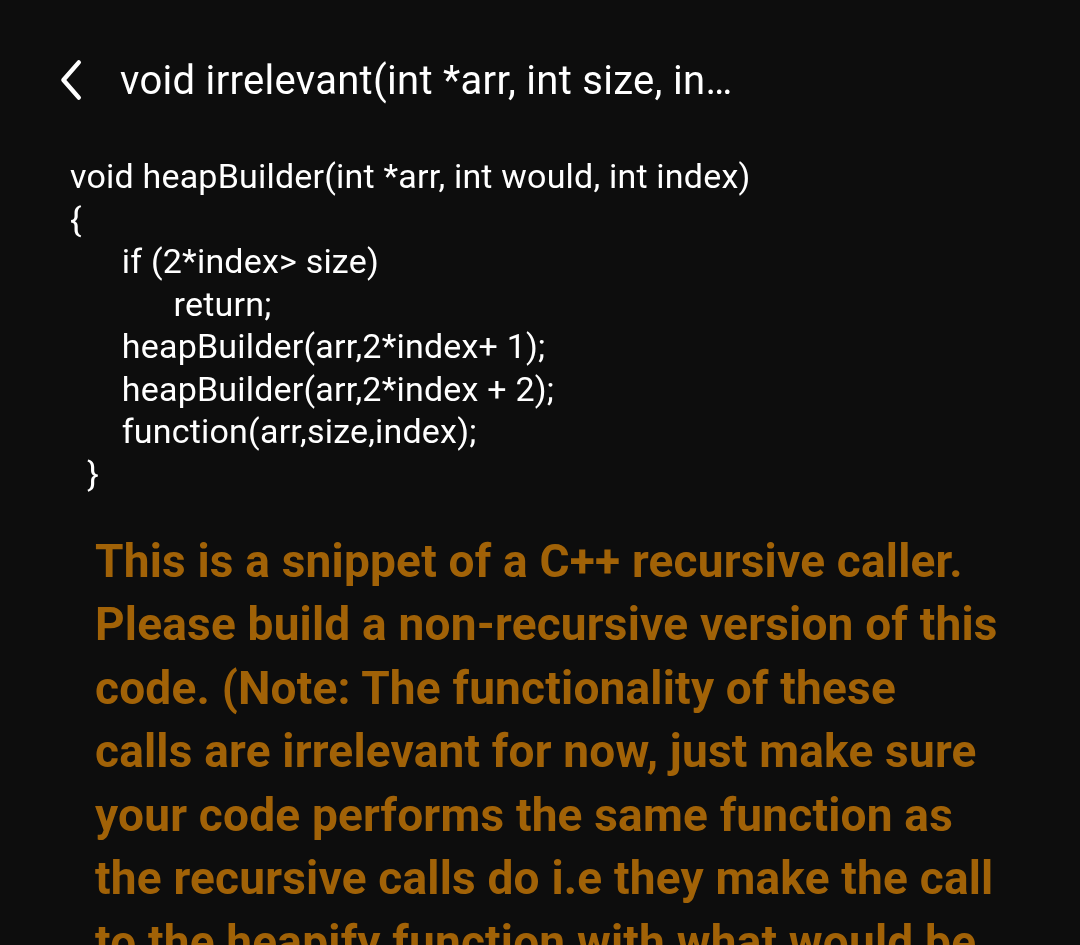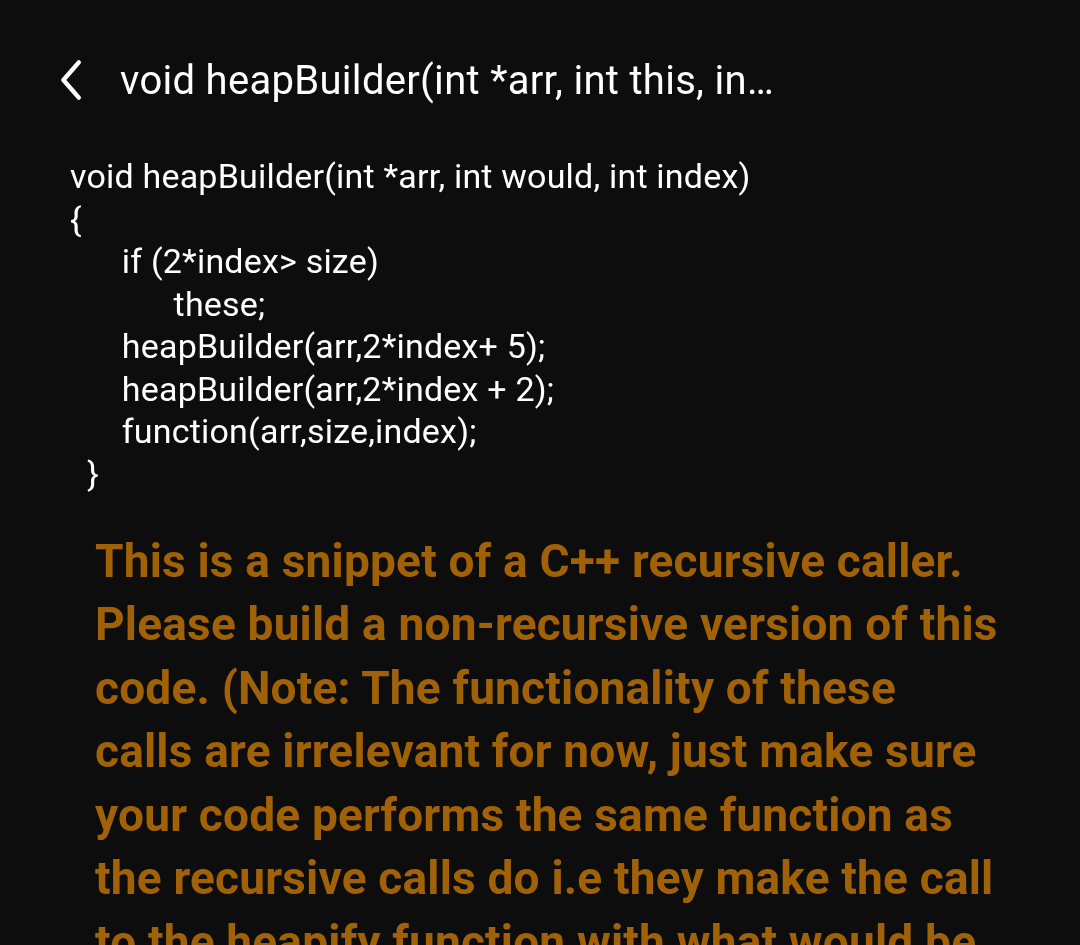--- a/index.html
+++ b/index.html
@@ -67,26 +67,26 @@
   </style>
 </head>
 <body>
 
 <div class="header">
   <div class="back-icon">
     <svg viewBox="0 0 24 40" fill="none" stroke="#ffffff" stroke-width="4" stroke-linecap="round" stroke-linejoin="round">
       <polyline points="20,4 6,20 20,36"></polyline>
     </svg>
   </div>
-  <div class="header-title">void heapBuilder(int *arr, int this, in…</div>
+  <div class="header-title">void irrelevant(int *arr, int size, in…</div>
 </div>
 
 <div class="content">
   <div class="code-block"><span>void heapBuilder(int *arr, int would, int index)</span>
 <span>{</span>
 <span>      if (2*index&gt; size)</span>
-<span>            these;</span>
-<span>      heapBuilder(arr,2*index+ 5);</span>
+<span>            return;</span>
+<span>      heapBuilder(arr,2*index+ 1);</span>
 <span>      heapBuilder(arr,2*index + 2);</span>
 <span>      function(arr,size,index);</span>
 <span>  }</span></div>
   <div class="description">This is a snippet of a C++ recursive caller. Please build a non-recursive version of this code. (Note: The functionality of these calls are irrelevant for now, just make sure your code performs the same function as the recursive calls do i.e they make the call to the heapify function with what would be the same output)</div>
 </div>
 
 </body></html>

